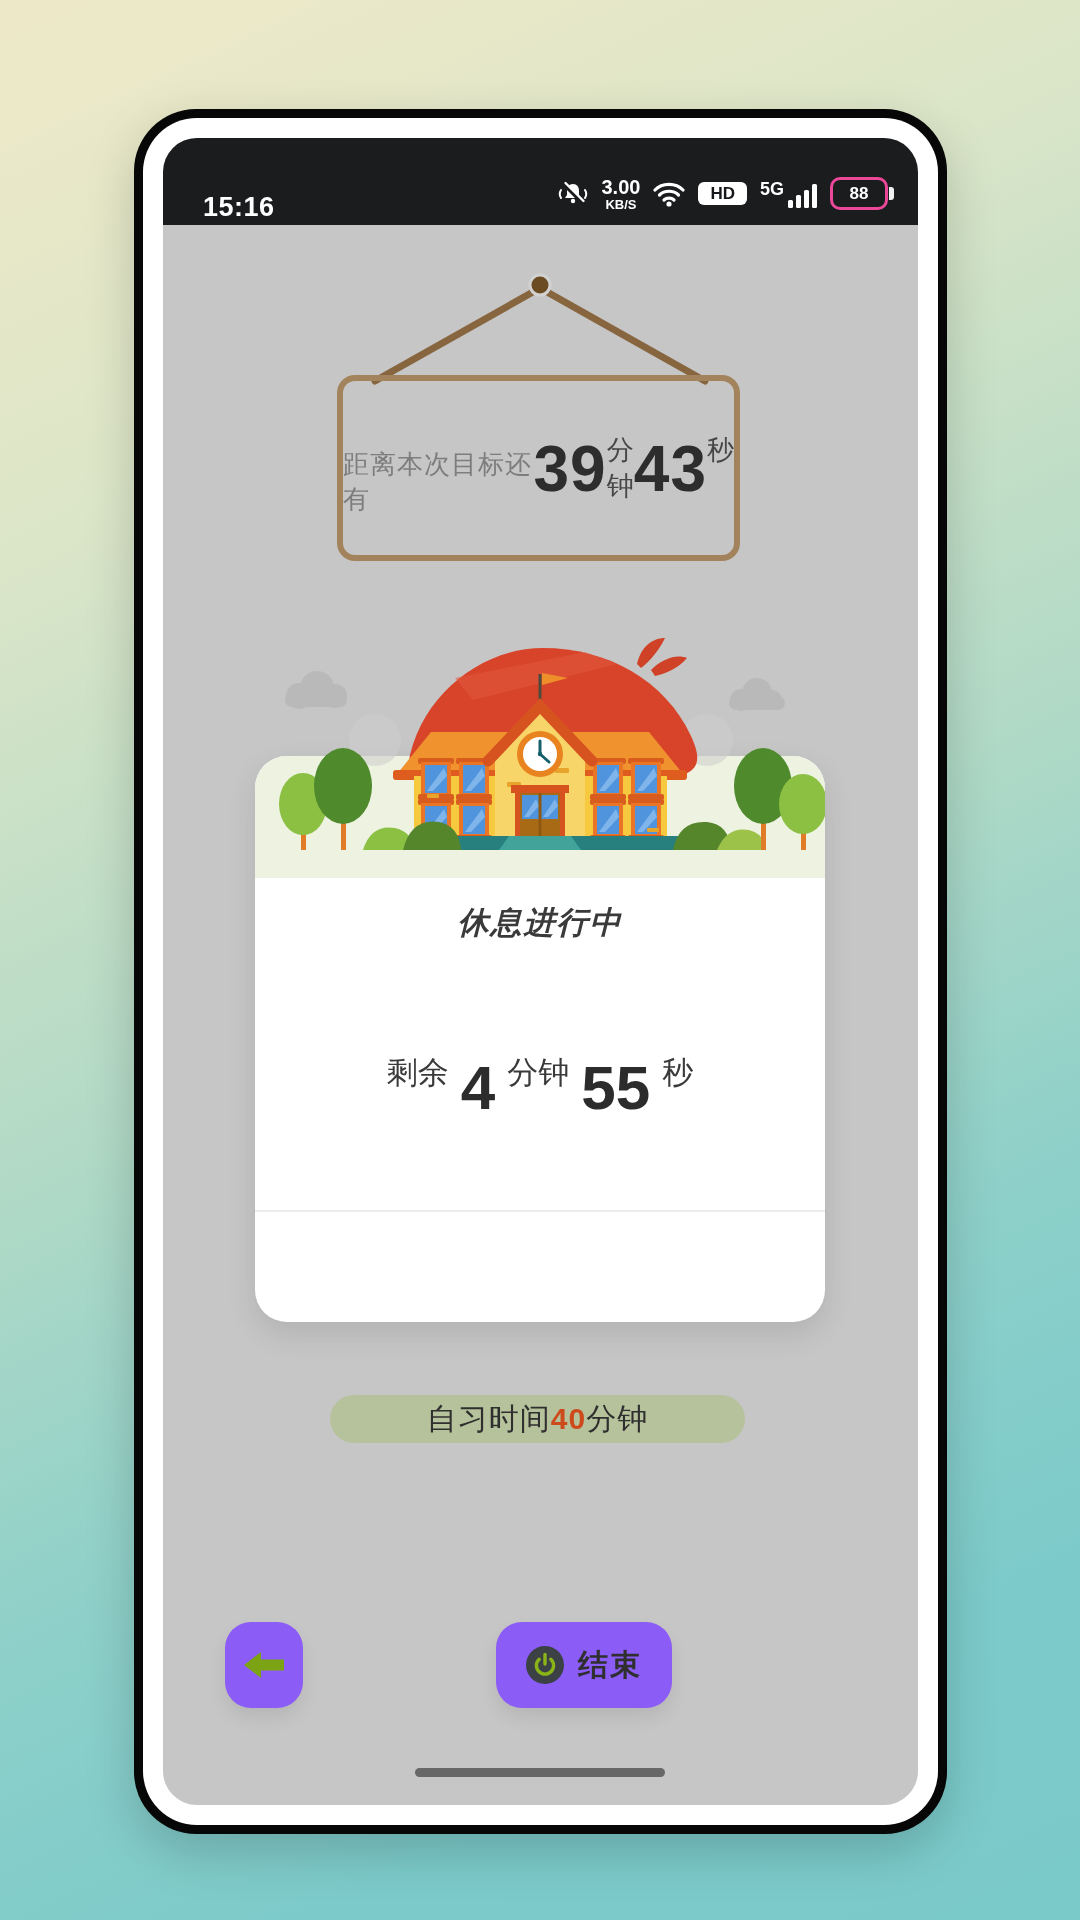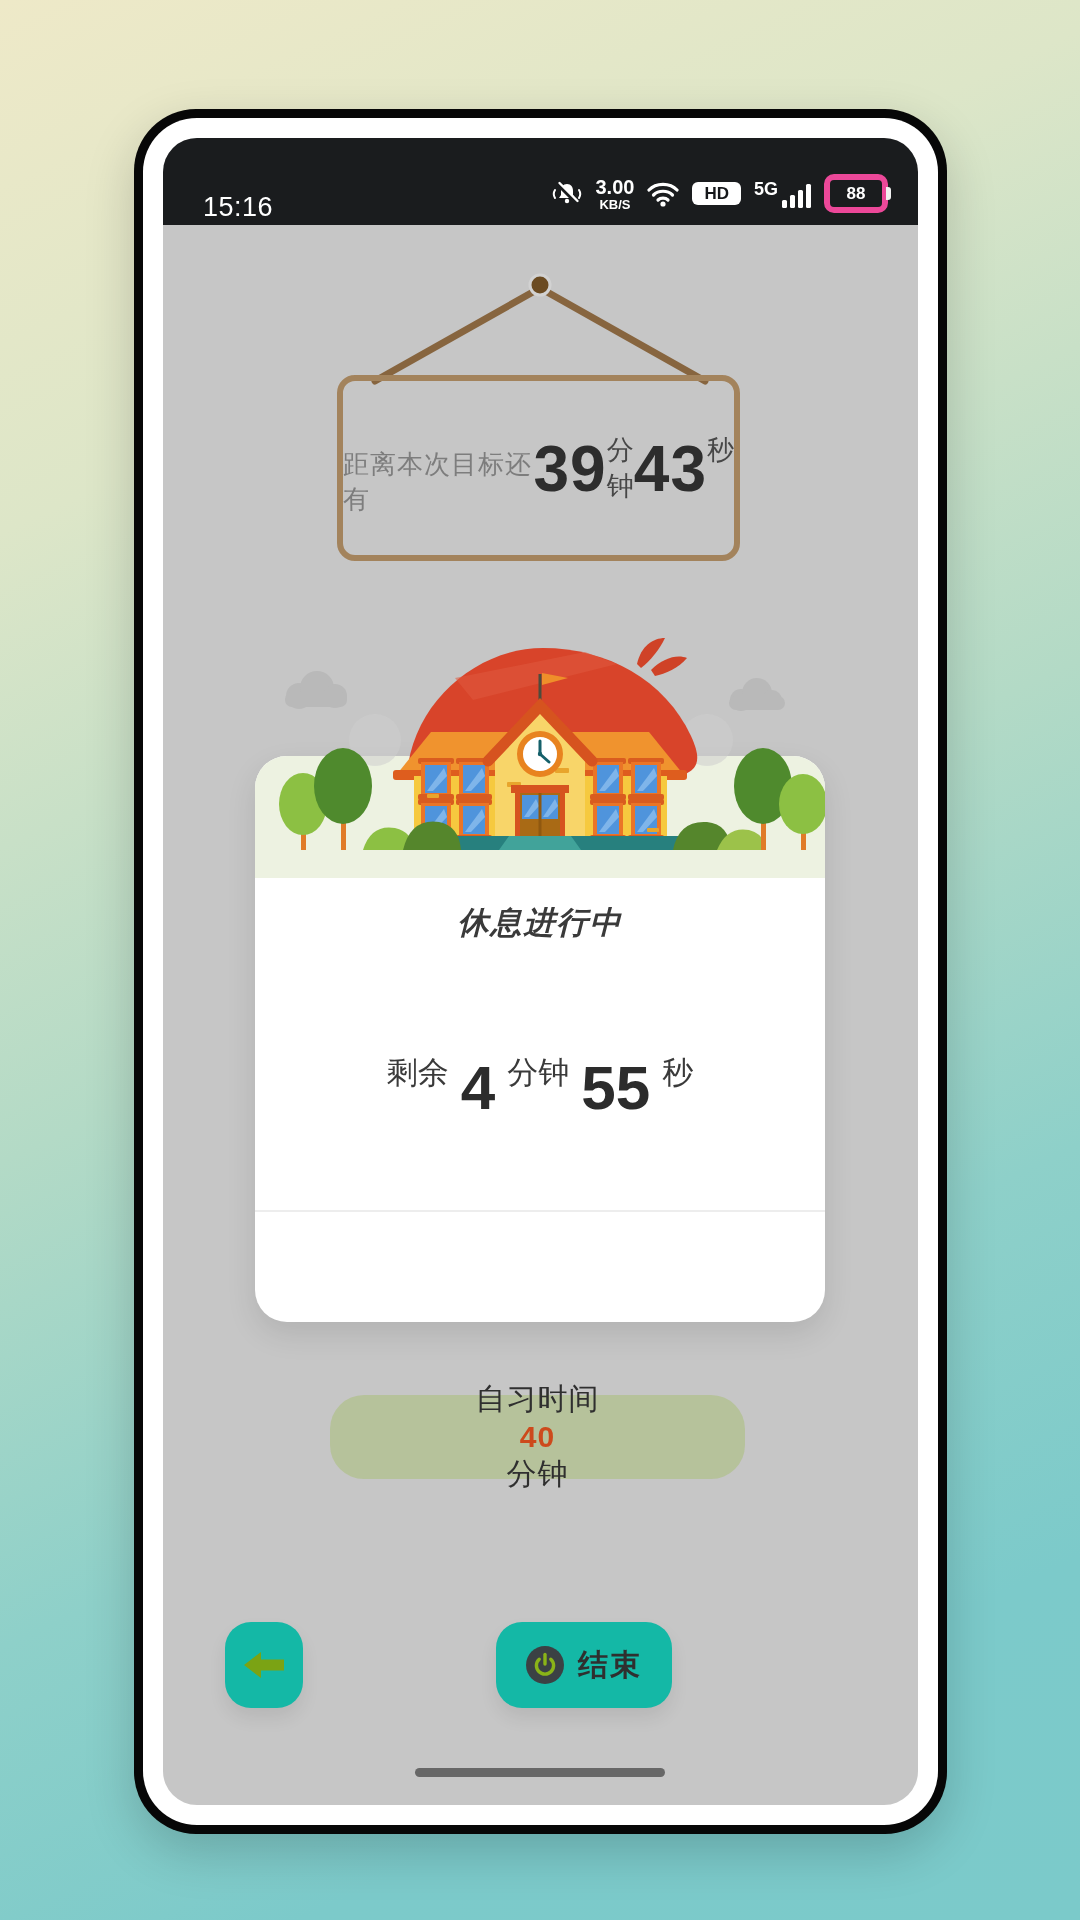--- a/index.html
+++ b/index.html
@@ -17,33 +17,33 @@
   .screen{
     position:absolute;left:29px;top:29px;width:755px;height:1667px;
     background:#c6c6c6;border-radius:34px;overflow:hidden;
   }
   
   .statusbar{
     position:absolute;left:0;top:0;width:100%;height:87px;background:#1a1c1e;
     display:flex;align-items:center;justify-content:space-between;
     box-sizing:border-box;padding:24px 30px 0 40px;color:#fff;
   }
-  .sb-time{font-size:27px;font-weight:400;letter-spacing:.5px;margin-top:28px;}
+  .sb-time{font-size:27px;font-weight:700;letter-spacing:.5px;margin-top:28px;}
   .sb-right{display:flex;align-items:center;gap:13px;}
   .sb-speed{display:flex;flex-direction:column;align-items:center;line-height:1;}
   .sb-speed .v{font-size:20px;font-weight:700;}
   .sb-speed .u{font-size:13px;font-weight:700;margin-top:1px;}
   .sb-hd{background:#fff;color:#15171a;font-size:17px;font-weight:800;border-radius:6px;padding:3px 12px;line-height:1;}
   .sb-5g{display:flex;align-items:flex-end;gap:4px;}
   .sb-5g .t{font-size:18px;font-weight:700;margin-bottom:10px;line-height:1;}
   .bars{display:flex;align-items:flex-end;gap:3px;}
   .bars i{display:block;width:5px;background:#fff;border-radius:1.5px;}
   .b1{height:8px;}.b2{height:13px;}.b3{height:18px;}.b4{height:24px;}
   .battery{
-    position:relative;width:52px;height:27px;border:6px solid #ec4899;border-radius:10px;
+    position:relative;width:52px;height:27px;border:3px solid #ec4899;border-radius:10px;
     display:flex;align-items:center;justify-content:center;font-size:17px;font-weight:600;
   }
   .battery::after{content:"";position:absolute;right:-9px;top:7px;width:5px;height:13px;background:#f1f1f1;border-radius:0 3px 3px 0;}
   
   .hanger{position:absolute;left:0;top:0;}
   .sign{
     position:absolute;left:174px;top:237px;width:403px;height:186px;
     border:6px solid #a3835c;border-radius:18px;box-sizing:border-box;
     display:flex;flex-direction:row;align-items:center;
   }
@@ -59,27 +59,27 @@
   .card-band{position:absolute;left:0;top:0;width:100%;height:122px;background:#edf2e1;border-radius:32px 32px 0 0;}
   .illu{position:absolute;left:92px;top:498px;width:570px;height:240px;}
   .card-title{position:absolute;top:146px;width:100%;text-align:center;font-size:31px;font-weight:700;color:#3a3a3a;letter-spacing:2px;font-style:italic;}
   .remaining{position:absolute;top:296px;width:100%;display:flex;justify-content:center;align-items:flex-start;gap:12px;}
   .rem-label{font-size:31px;color:#3a3a3a;}
   .rem-num{font-size:62px;font-weight:700;color:#2c2c2c;}
   .card-divider{position:absolute;top:454px;left:0;width:100%;height:2px;background:#ededed;}
   .continue-btn{position:absolute;top:490px;width:100%;text-align:center;font-size:33px;font-weight:600;color:#78a015;letter-spacing:2px;cursor:pointer;}
   
   .pill{
-    position:absolute;left:167px;top:1257px;width:415px;height:84px;background:#b6c29b;border-radius:34px;
-    display:flex;align-items:center;justify-content:center;font-size:30px;color:#2f2f2f;letter-spacing:1px;flex-direction:column;
+    position:absolute;left:167px;top:1257px;width:415px;height:48px;background:#b6c29b;border-radius:34px;
+    display:flex;align-items:center;justify-content:center;font-size:30px;color:#2f2f2f;letter-spacing:1px;
   }
   .pill .hot{color:#cd4a1c;font-weight:700;}
   
   .fbtn{
-    position:absolute;top:1484px;height:86px;background:#14b8a6;border-radius:26px;
+    position:absolute;top:1484px;height:86px;background:#8b5cf6;border-radius:26px;
     box-shadow:0 10px 18px rgba(0,0,0,.08);display:flex;align-items:center;justify-content:center;gap:14px;cursor:pointer;
   }
   .fbtn .lbl{font-size:30px;font-weight:600;color:#2f2f2f;letter-spacing:2px;}
   .back-btn{left:62px;width:78px;}
   .end-btn{left:333px;width:176px;}
   .rest-btn{left:534px;width:172px;}
   
   .home-indicator{position:absolute;left:252px;top:1630px;width:250px;height:9px;background:#676767;border-radius:5px;}
 </style>
 </head>

